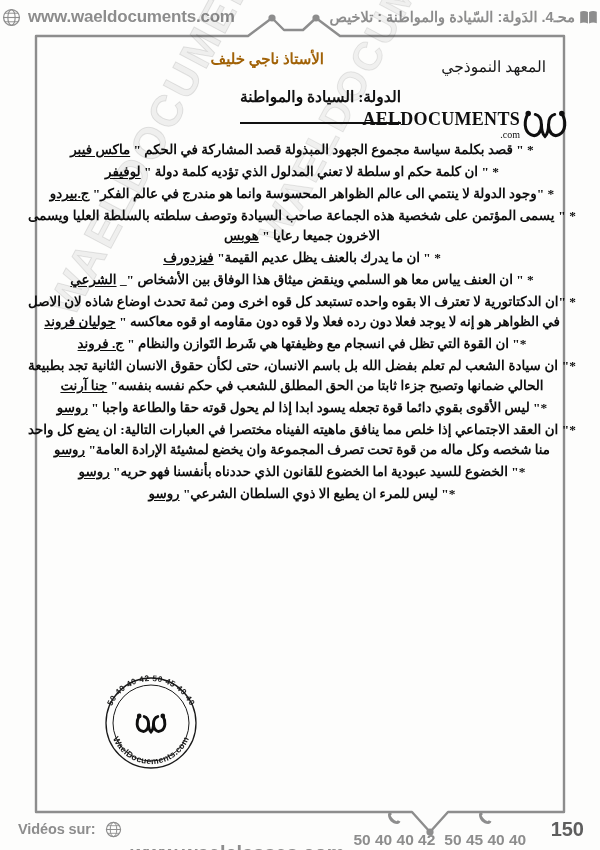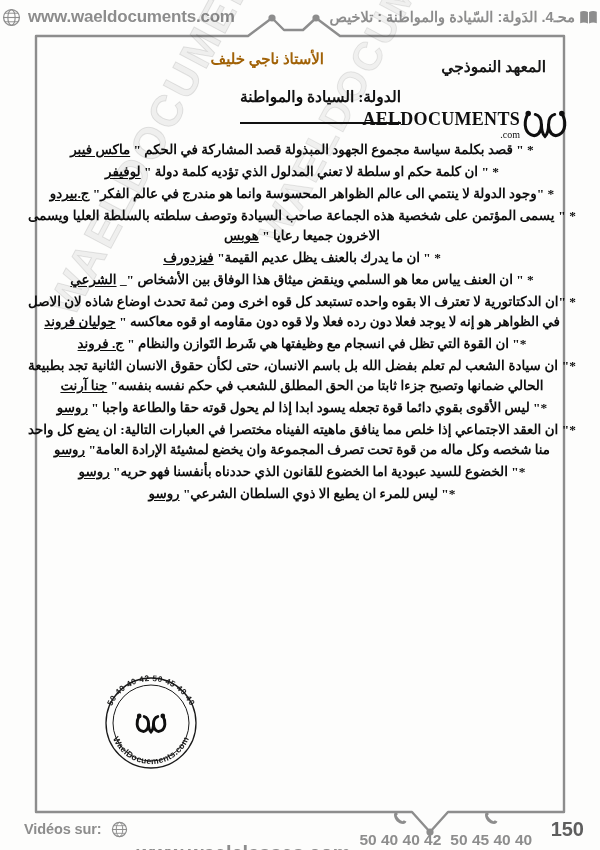--- a/index.html
+++ b/index.html
@@ -34,21 +34,21 @@
     color: #8d8d8d;
     font-size: 14.5px; font-weight: bold;
     white-space: nowrap;
   }
   .globe-icon, .book-icon { flex: 0 0 auto; display: block; }
 
   
   .bottom-strip {
     position: absolute; bottom: 6px; left: 0; width: 600px; height: 30px;
     display: flex; align-items: center; gap: 9px;
-    padding-left: 24px;
+    padding-left: 18px;
     color: #8d8d8d;
     font-size: 14.5px; font-weight: bold;
     white-space: nowrap;
   }
   .bottom-strip .lbl { letter-spacing: -0.1px; }
   .bottom-strip .site { font-size: 20px; margin-top: 48px; }
   .phone-item { display: flex; align-items: center; gap: 5px; font-size: 15.5px; flex-direction: column; }
   .page-num {
     position: absolute; right: 16px; bottom: 9px;
     color: #5e5e5e; font-size: 20px; font-weight: bold;
@@ -62,21 +62,21 @@
     position: absolute;
     top: 44px; left: 28px; right: 24px; bottom: 44px;
     direction: rtl;
     font-family: "Liberation Serif", serif;
   }
   .hdr-row {
     position: relative; height: 86px;
   }
   .institute {
     position: absolute; top: 14px; right: 30px;
-    font-size: 15.5px; font-weight: bold; color: #171717;
+    font-size: 15.5px; font-weight: normal; color: #171717;
   }
   .teacher {
     position: absolute; top: 6px; right: 252px;
     font-size: 15px; font-weight: bold; color: #a16207;
   }
   .doc-title {
     position: absolute; top: 44px; right: 175px;
     font-size: 15.5px; font-weight: bold; color: #111;
     border-bottom: 2px solid #111;
     padding-bottom: 16px;

